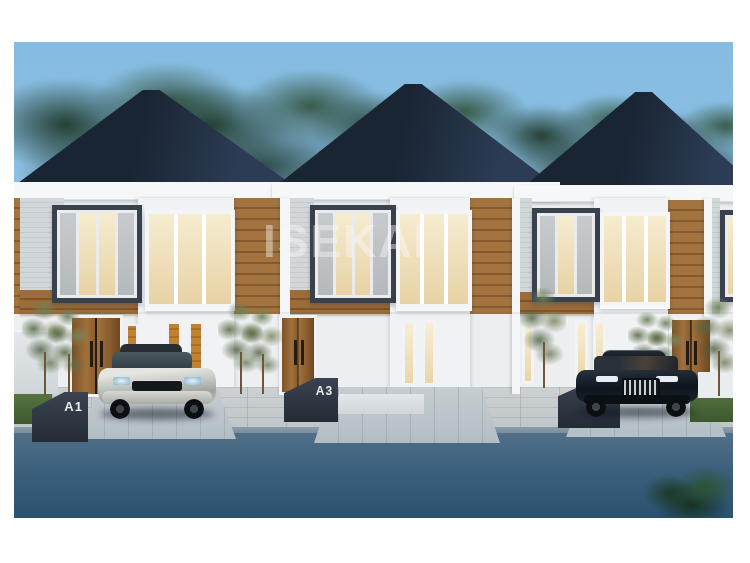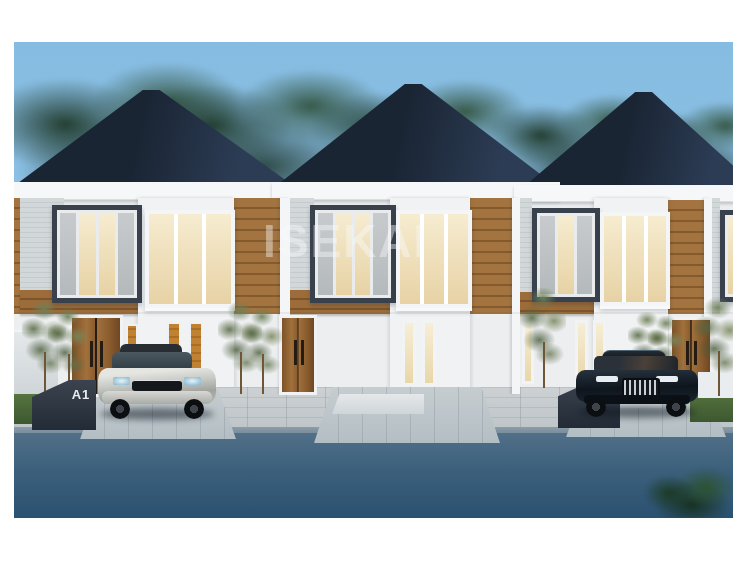--- a/index.html
+++ b/index.html
@@ -103,21 +103,21 @@
   .t4{left:228px;top:266px;width:40px;height:86px;}
   .t5{left:506px;top:246px;width:46px;height:100px;}
   .t6{left:614px;top:270px;width:38px;height:78px;}
   .t7{left:634px;top:274px;width:36px;height:74px;}
   .t8{left:680px;top:256px;width:48px;height:98px;}
 
   
   .sign{z-index:6;background:linear-gradient(180deg,#3a434f,#232b36);
         clip-path:polygon(0 34%,58% 0,100% 0,100% 100%,0 100%);}
   .sign span{position:absolute;right:9%;top:13%;font-size:13px;font-weight:bold;color:#e9edf1;letter-spacing:1px;}
-  .s1{left:18px;top:338px;width:64px;height:50px;}
+  .s1{left:18px;top:350px;width:56px;height:50px;}
   .s2{left:270px;top:336px;width:54px;height:44px;}
   .s2 span{font-size:12px;}
   .s3{left:544px;top:338px;width:62px;height:48px;}
 
   
   .car{z-index:6;}
   .suv{left:84px;top:302px;width:118px;height:76px;}
   .car .shadow{position:absolute;left:2px;right:2px;bottom:0;height:12px;border-radius:50%;
                background:rgba(12,22,32,.5);filter:blur(3px);}
   .suv .roofp{position:absolute;left:22px;top:0;width:62px;height:16px;background:#272d33;border-radius:6px 6px 2px 2px;}
@@ -282,20 +282,23 @@
     <div class="abs tree t4"></div>
     <div class="abs tree t5"></div>
     <div class="abs tree t6"></div>
     <div class="abs tree t7"></div>
     <div class="abs tree t8"></div>
     <div class="abs bush"></div>
 
     <div class="abs sign s1">
       <span>A1</span>
     </div>
+    <div class="abs sign s2">
+      <span>A3</span>
+    </div>
     <div class="abs sign s3">
       <span>A5</span>
     </div>
 
     <div class="abs car suv">
       <div class="shadow"></div>
       <div class="roofp"></div>
       <div class="glass"></div>
       <div class="body"></div>
       <div class="hl l"></div>

